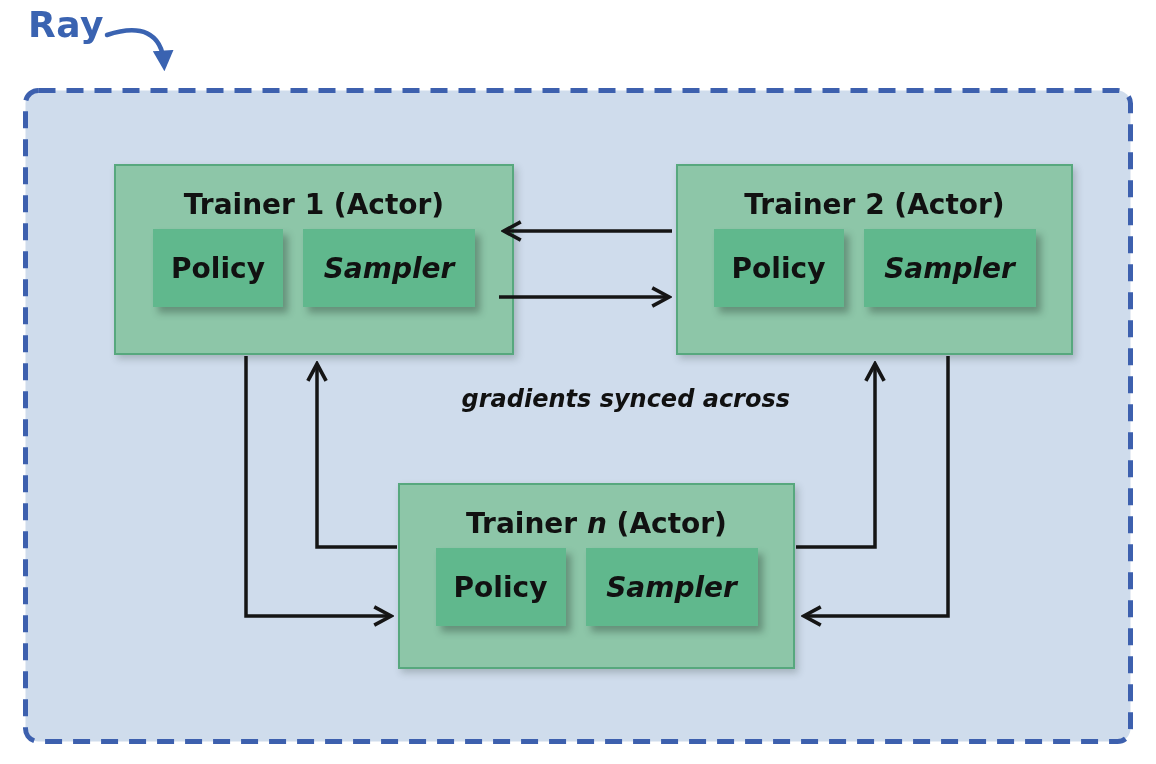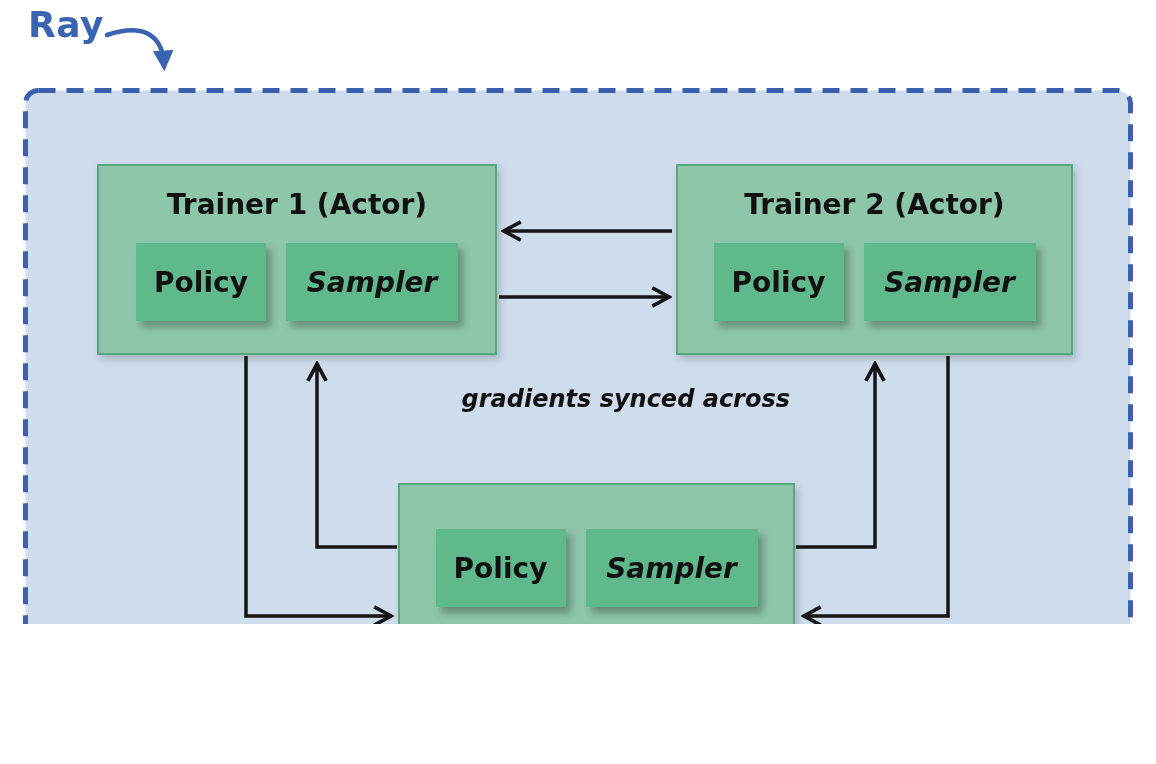--- a/index.html
+++ b/index.html
@@ -1,19 +1,19 @@
 <!DOCTYPE html>
 <html><head>
 <meta charset="utf-8">
 <style>
   html, body { margin: 0; padding: 0; background: #ffffff; }
   .canvas {
     position: relative;
     width: 1156px;
-    height: 624px;
+    height: 764px;
     background: #ffffff;
     font-family: "DejaVu Sans", "Liberation Sans", sans-serif;
     overflow: hidden;
   }
 
   
   .ray-label {
     position: absolute;
     left: 28px;
     top: 4px;
@@ -40,36 +40,36 @@
     position: absolute;
     background: #8dc6a8;
     border: 2px solid #57a87e;
     box-sizing: border-box;
     box-shadow: 3px 4px 7px rgba(40, 60, 50, 0.25);
     display: flex;
     flex-direction: column;
     align-items: center;
     padding-top: 22px;
   }
-  .trainer-1 { left: 97px;  top: 164px; width: 400px; height: 191px; }
+  .trainer-1 { left: 114px;  top: 164px; width: 400px; height: 191px; }
   .trainer-2 { left: 676px; top: 164px; width: 397px; height: 191px; text-align: right; }
   .trainer-n { left: 398px; top: 483px; width: 397px; height: 186px; }
 
   .trainer-title {
     font-size: 28px;
     font-weight: 600;
     color: #111111;
     white-space: nowrap;
   }
   .var-italic { font-style: italic; }
 
   .chip-row {
     display: flex;
     gap: 20px;
-    margin-top: 22px;
+    margin-top: 8px;
   }
   .chip {
     height: 78px;
     background: #60b88d;
     box-shadow: 5px 6px 7px rgba(40, 60, 50, 0.38);
     display: flex;
     align-items: center;
     justify-content: center;
     font-size: 28px;
     font-weight: 600;
@@ -133,20 +133,23 @@
     <div class="trainer-title">
       <span>Trainer </span><span>2</span><span> (Actor)</span>
     </div>
     <div class="chip-row">
       <div class="chip chip-policy">Policy</div>
       <div class="chip chip-sampler">Sampler</div>
     </div>
   </div>
 
   <div class="trainer trainer-n">
+    <div class="trainer-title">
+      <span>Trainer </span><span class="var-italic">n</span><span> (Actor)</span>
+    </div>
     <div class="chip-row">
       <div class="chip chip-policy">Policy</div>
       <div class="chip chip-sampler">Sampler</div>
     </div>
   </div>
 
   <div class="annotation">
     <div>gradients synced across</div>
   </div>
 

